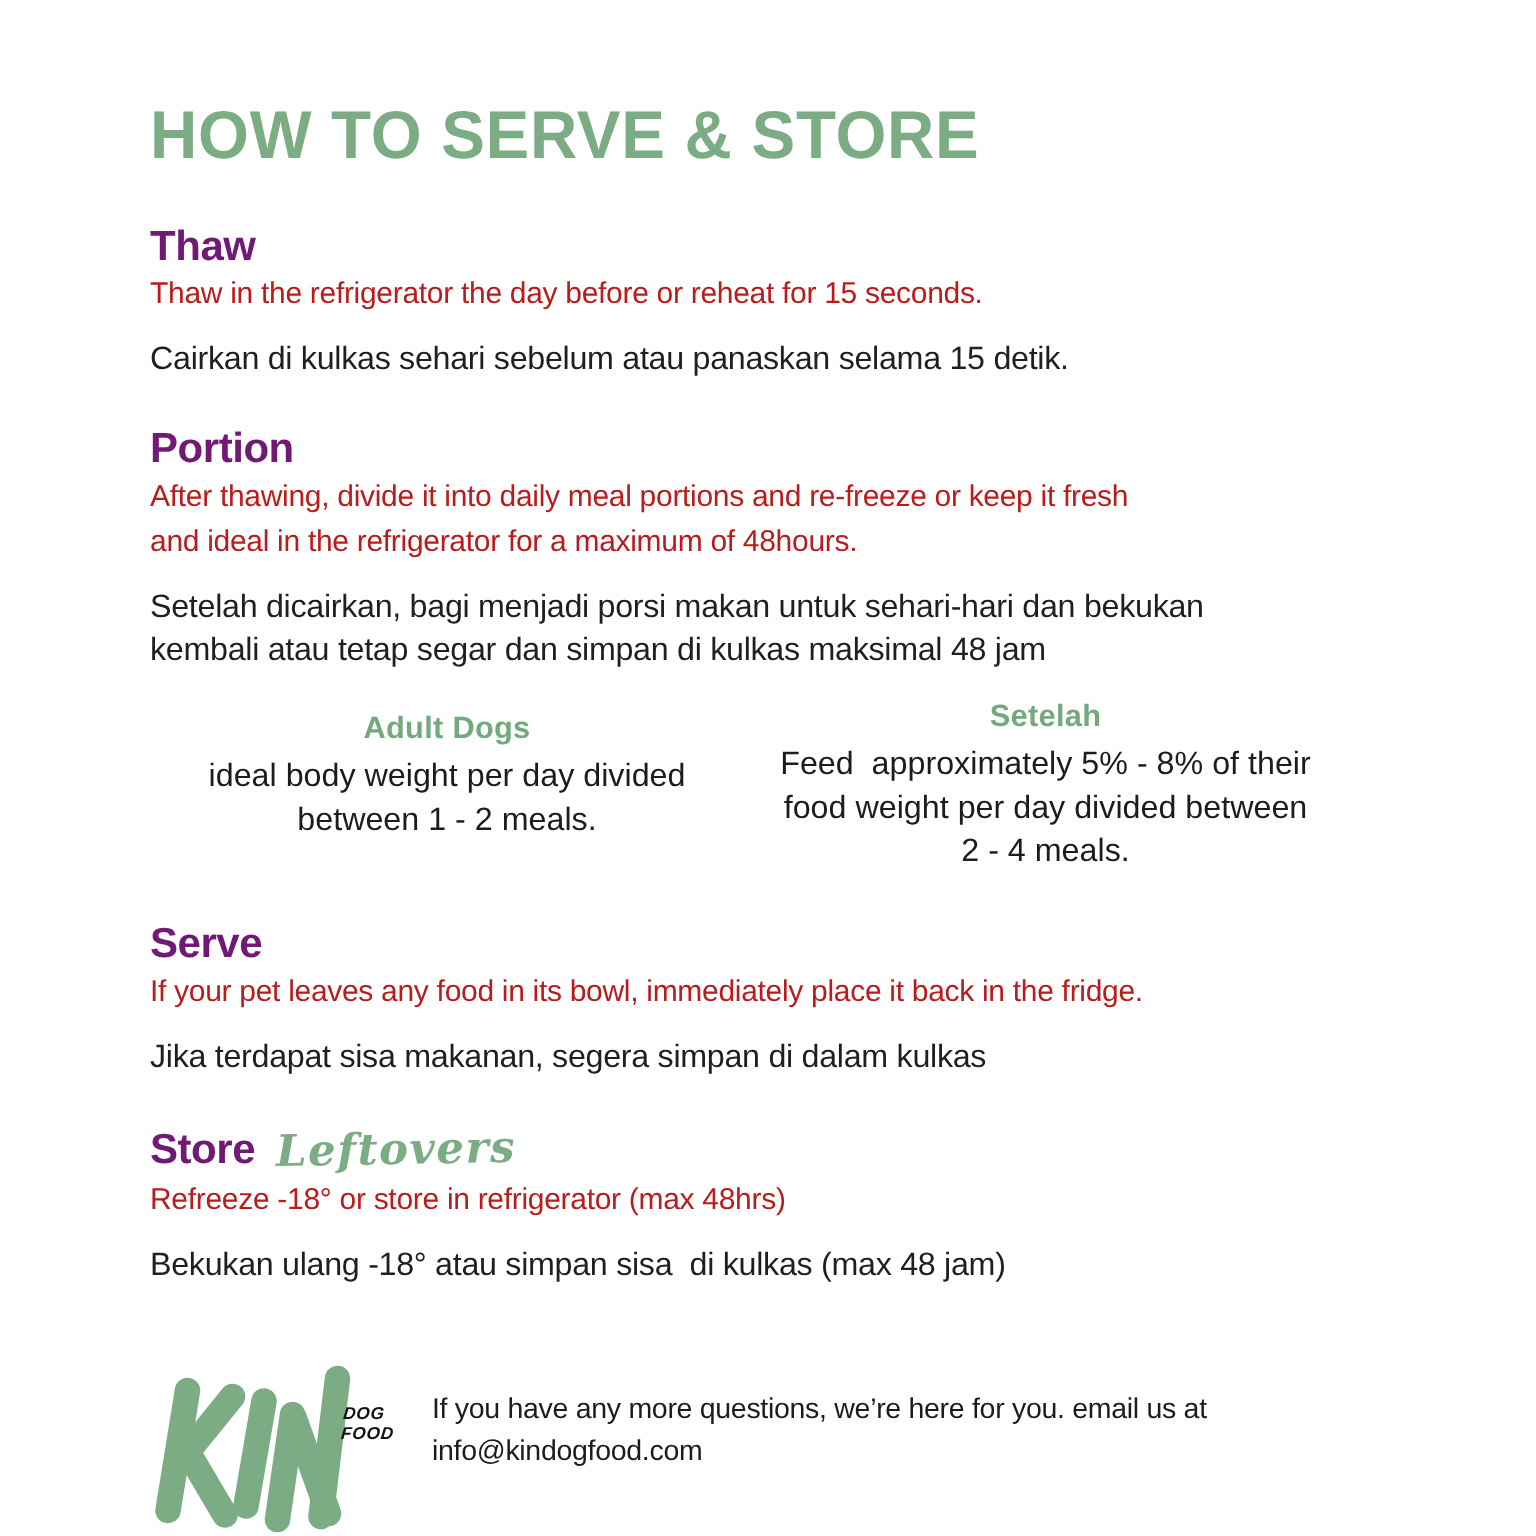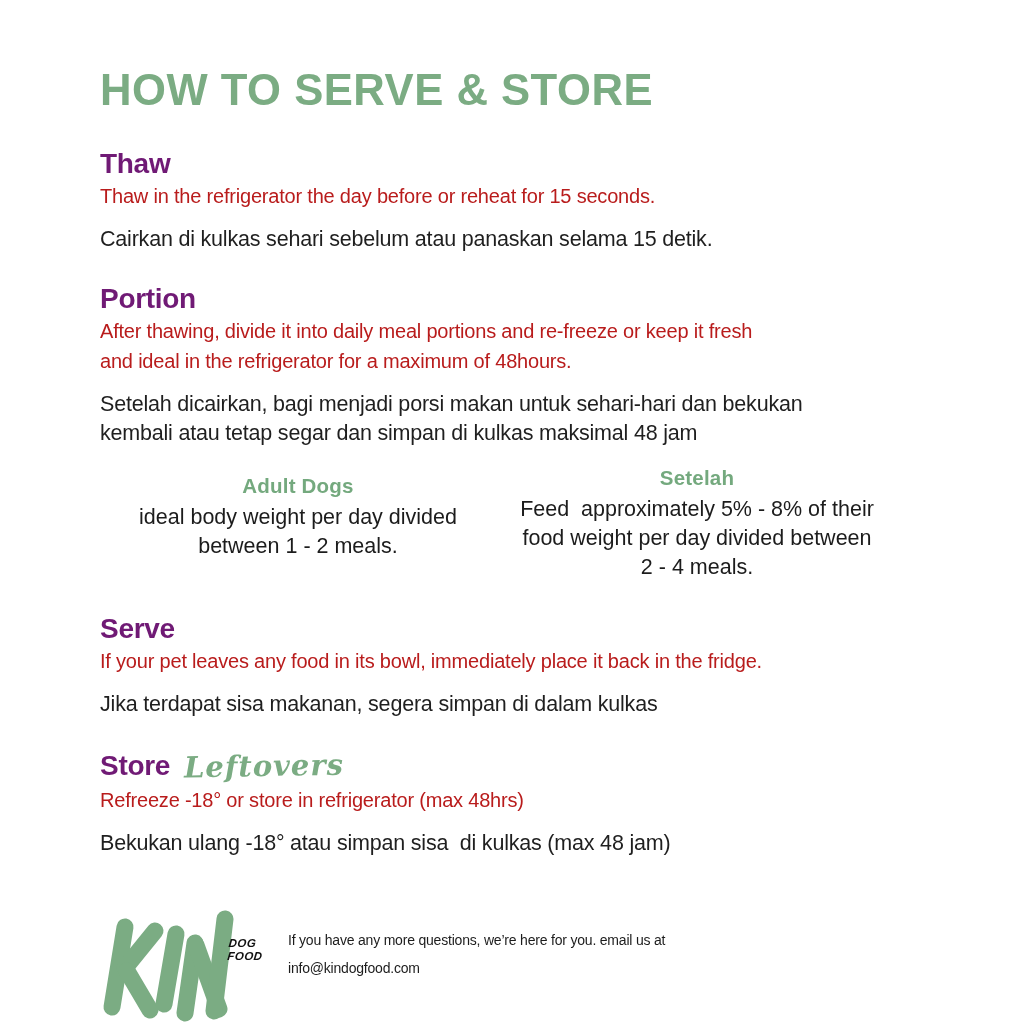--- a/index.html
+++ b/index.html
@@ -105,21 +105,21 @@
     font-style: italic;
     line-height: 13px;
     letter-spacing: 0.5px;
     color: #111111;
     transform: skewX(-6deg);
     white-space: nowrap;
   }
   .contact {
     padding-top: 16px;
     padding-left: 20px;
-    font-size: 14px;
+    font-size: 19px;
     letter-spacing: -0.2px;
     line-height: 28px;
     color: #1c1c1c;
   }
 </style>
 </head>
 <body>
 
 <div class="page">
   <div class="content">

